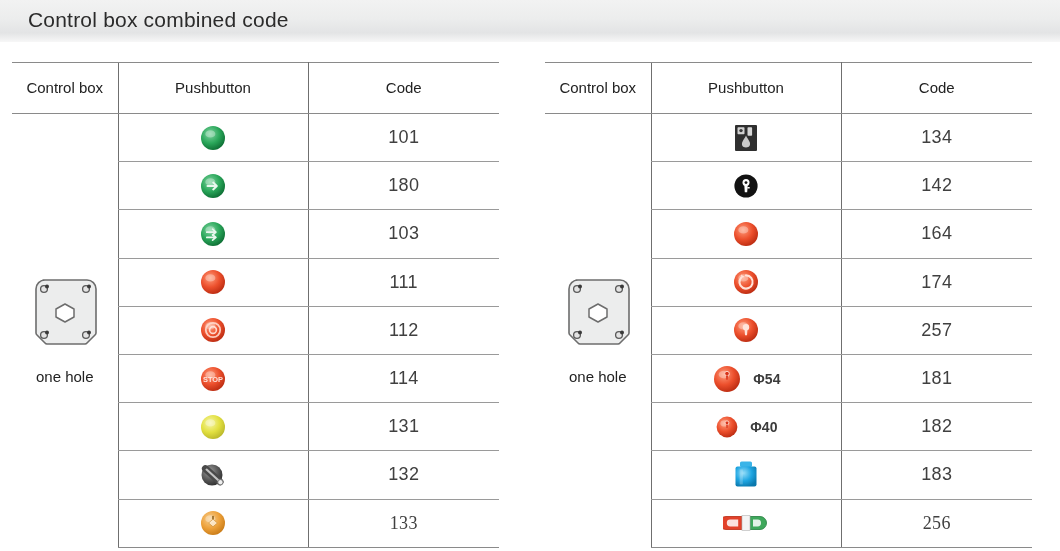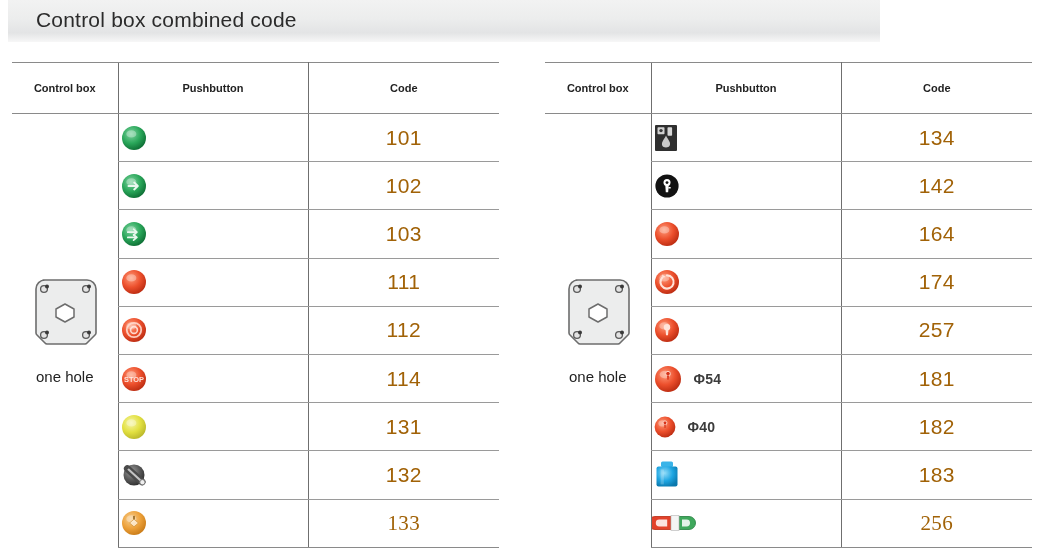--- a/index.html
+++ b/index.html
@@ -10,22 +10,22 @@
     width: 1060px; height: 551px;
     font-family: "Liberation Sans", sans-serif;
     color: #1a1a1a;
     overflow: hidden;
     position: relative;
   }
 
   
   #title-bar {
     position: absolute;
-    left: 8px; top: 0;
-    width: 872px; height: 42px;
+    left: 0; top: 0;
+    width: 1060px; height: 42px;
     background: linear-gradient(to bottom, #f2f2f2 0%, #eceded 45%, #e3e4e5 78%, #f7f7f7 100%);
   }
   #title-text {
     position: absolute;
     left: 28px; top: 8px;
     font-size: 21px;
     letter-spacing: 0.2px;
     color: #2b2b2b;
     white-space: nowrap;
   }
@@ -53,22 +53,22 @@
     text-align: center;
     vertical-align: middle;
   }
 
   
   .tbl thead th { height: 50px; }
   .tbl thead tr { }
   .tbl thead th {
     border-top: 1.4px solid #8a8a8a;
     border-bottom: 1.4px solid #8a8a8a;
-    font-weight: bold;
-    font-size: 11px;
+    font-weight: normal;
+    font-size: 15px;
     color: #222;
   }
   .tbl tbody td {
     height: 47.2px;
     border-bottom: 1.2px solid #9a9a9a;
   }
   .tbl tbody tr:last-child td { border-bottom: 1.4px solid #8a8a8a; font-family: Liberation Serif, serif; }
 
   
   .tbl th.c-pushbutton,
@@ -92,29 +92,30 @@
     flex-direction: column;
     align-items: center;
     justify-content: center;
     gap: 19px;
   }
   .enclosure { width: 68px; height: 72px; display:block; }
   .box-caption { font-size: 15px; color: #222; }
 
   
   .code-val {
-    font-size: 21px;
-    color: #a16207;
+    font-size: 18px;
+    color: #404040;
     letter-spacing: 0.3px;
   }
 
   
   .push-wrap {
     display: flex;
     align-items: center;
+    justify-content: center;
     gap: 10px;
     height: 100%;
   }
   .dia-label {
     font-size: 14px;
     font-weight: bold;
     color: #3c3c3c;
     letter-spacing: 0.2px;
   }
   .btn-svg { display: block; }
@@ -192,21 +193,21 @@
                     <stop offset="0.55" stop-color="#2aa75a"></stop>
                     <stop offset="1" stop-color="#0c6b32"></stop>
                   </radialGradient>
                 </defs>
                 <circle cx="15" cy="15" r="12" fill="url(#g1)"></circle>
                 <ellipse cx="12.36" cy="10.92" rx="5.04" ry="3.5999999999999996" fill="#ffffff" opacity="0.33"></ellipse>
                 <path d="M9.5 15h9M15.2 11.6L18.8 15l-3.6 3.4" stroke="#e9f7ee" stroke-width="2" fill="none" stroke-linecap="round" stroke-linejoin="round"></path>
               </svg>
             </div>
           </td>
-          <td class="cell-code"><span class="code-val">102</span></td>
+          <td class="cell-code"><span class="code-val">180</span></td>
         </tr>
         <tr>
           <td class="cell-push">
             <div class="push-wrap">
               <svg width="30" height="30" viewBox="0 0 30 30" class="btn-svg">
                 <defs>
                   <radialGradient id="g2" cx="38%" cy="33%" r="72%">
                     <stop offset="0" stop-color="#7fd3a0"></stop>
                     <stop offset="0.55" stop-color="#2aa75a"></stop>
                     <stop offset="1" stop-color="#0c6b32"></stop>

